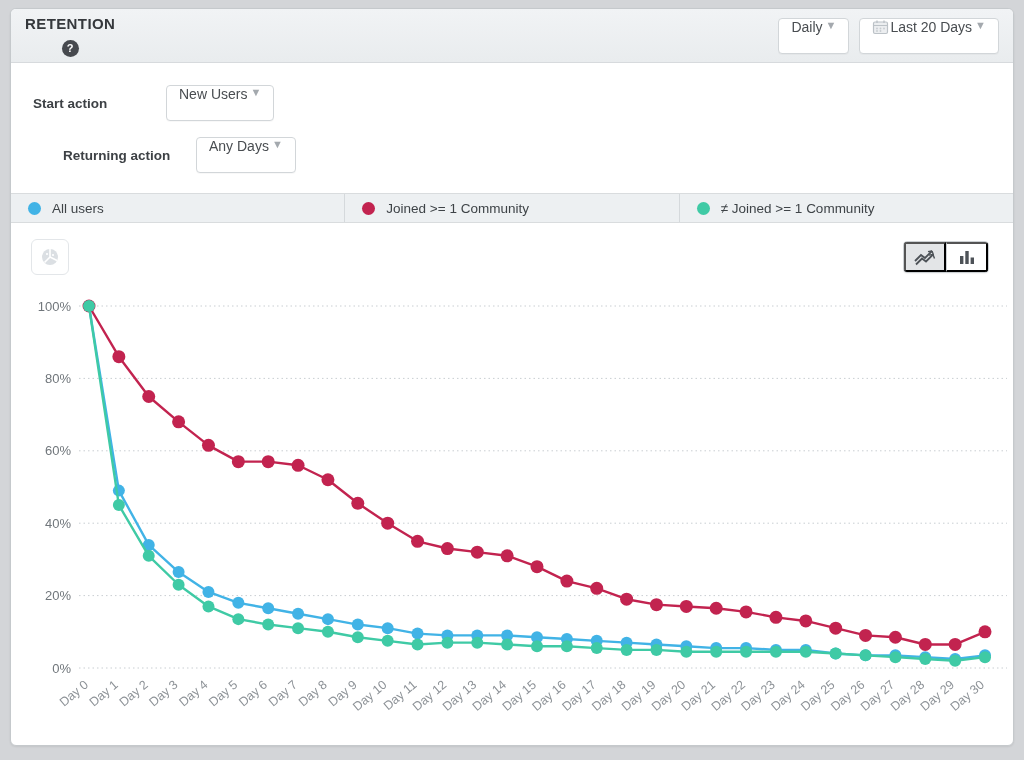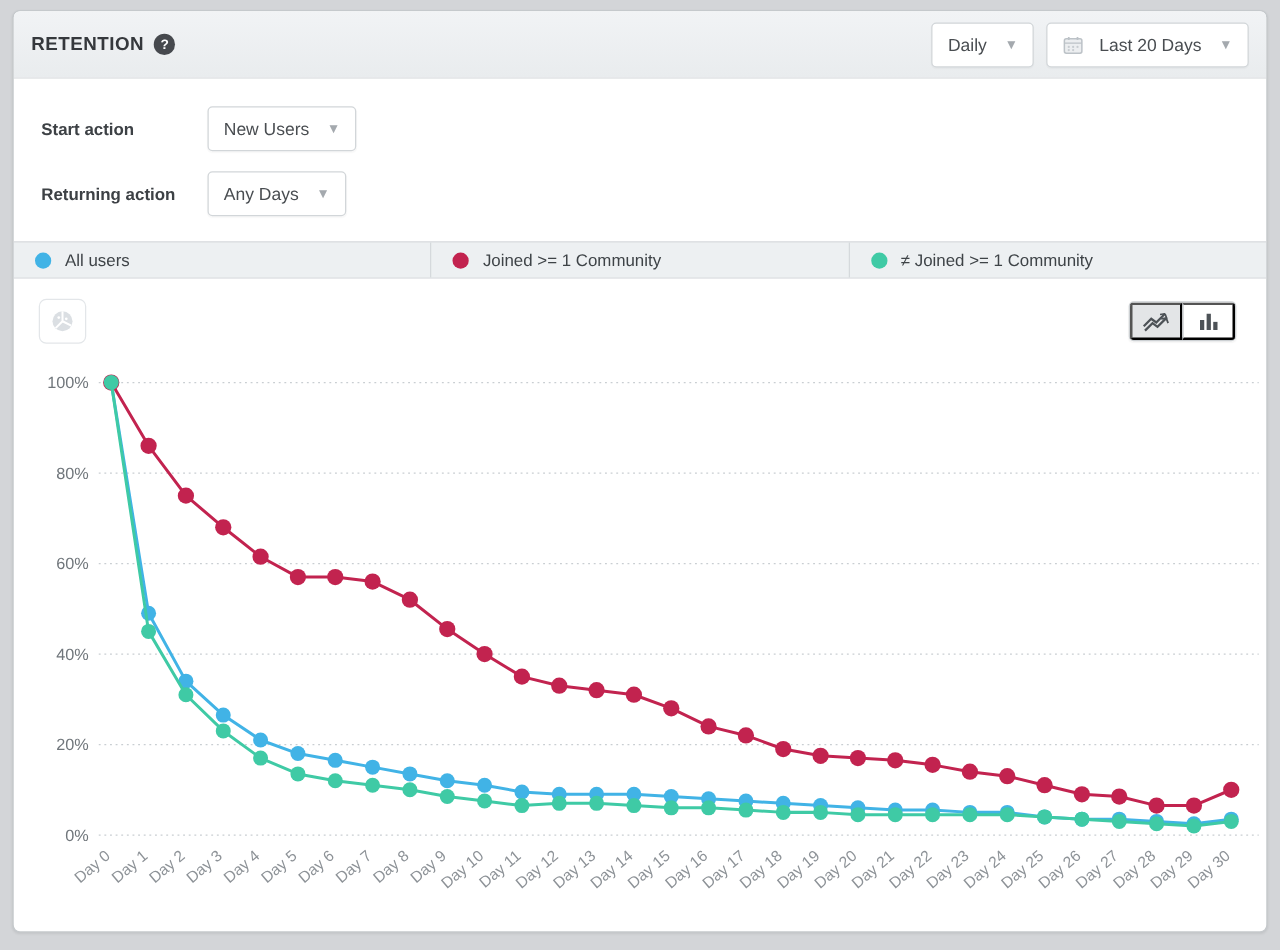--- a/index.html
+++ b/index.html
@@ -13,39 +13,39 @@
     position:absolute; left:10px; top:8px; width:1004px; height:738px;
     background:#fff; border:1px solid #c5c9cc; border-radius:6px;
     overflow:hidden; box-shadow:0 1px 2px rgba(0,0,0,.08);
   }
   
   .card-header {
     height:54px; background:linear-gradient(#f1f3f5,#e9ecee);
     border-bottom:1px solid #d7dadd;
     display:flex; align-items:center; padding:0 14px;
   }
-  .title-wrap { display:flex; align-items:center; gap:8px; }
+  .title-wrap { display:flex; align-items:center; gap:8px;flex-direction:column; }
   .page-title { font-size:15px; font-weight:700; letter-spacing:.4px; color:#35383c; }
   .help-icon {
     width:17px; height:17px; border-radius:50%; background:#46494e; color:#fff;
     font-size:11px; font-weight:700; display:flex; align-items:center; justify-content:center;
     cursor:pointer;
   }
   .header-right { margin-left:auto; display:flex; gap:10px; }
   .dropdown-btn {
-    display:flex; align-items:center; gap:12px; background:#fff;
+    display:flex; align-items:flex-start; gap:1px; background:#fff;
     border:1px solid #d2d6d9; border-radius:4px; padding:0 12px; height:36px;
     font-size:14px; color:#494d51; cursor:pointer; font-family:inherit;
     box-shadow:0 1px 1px rgba(0,0,0,.03);
   }
   .chevron { font-size:11px; color:#a4a9ae; margin-left:2px; }
   
   .controls { background:#fff; padding:22px 14px 20px 22px; }
   .control-row { display:flex; align-items:center; margin-bottom:16px; }
-  .control-row:last-child { margin-bottom:0; }
+  .control-row:last-child { margin-bottom:0;margin-left:30px; }
   .control-label { width:133px; font-size:13.5px; font-weight:700; color:#3d4145; }
   .control-dd { height:36px; }
   
   .legend {
     display:flex; height:30px; background:#edf0f2;
     border-top:1px solid #d9dcde; border-bottom:1px solid #d9dcde;
   }
   .legend-tab {
     flex:1; display:flex; align-items:center; gap:11px; padding-left:17px;
     border-right:1px solid #d5d9dc; cursor:pointer;

